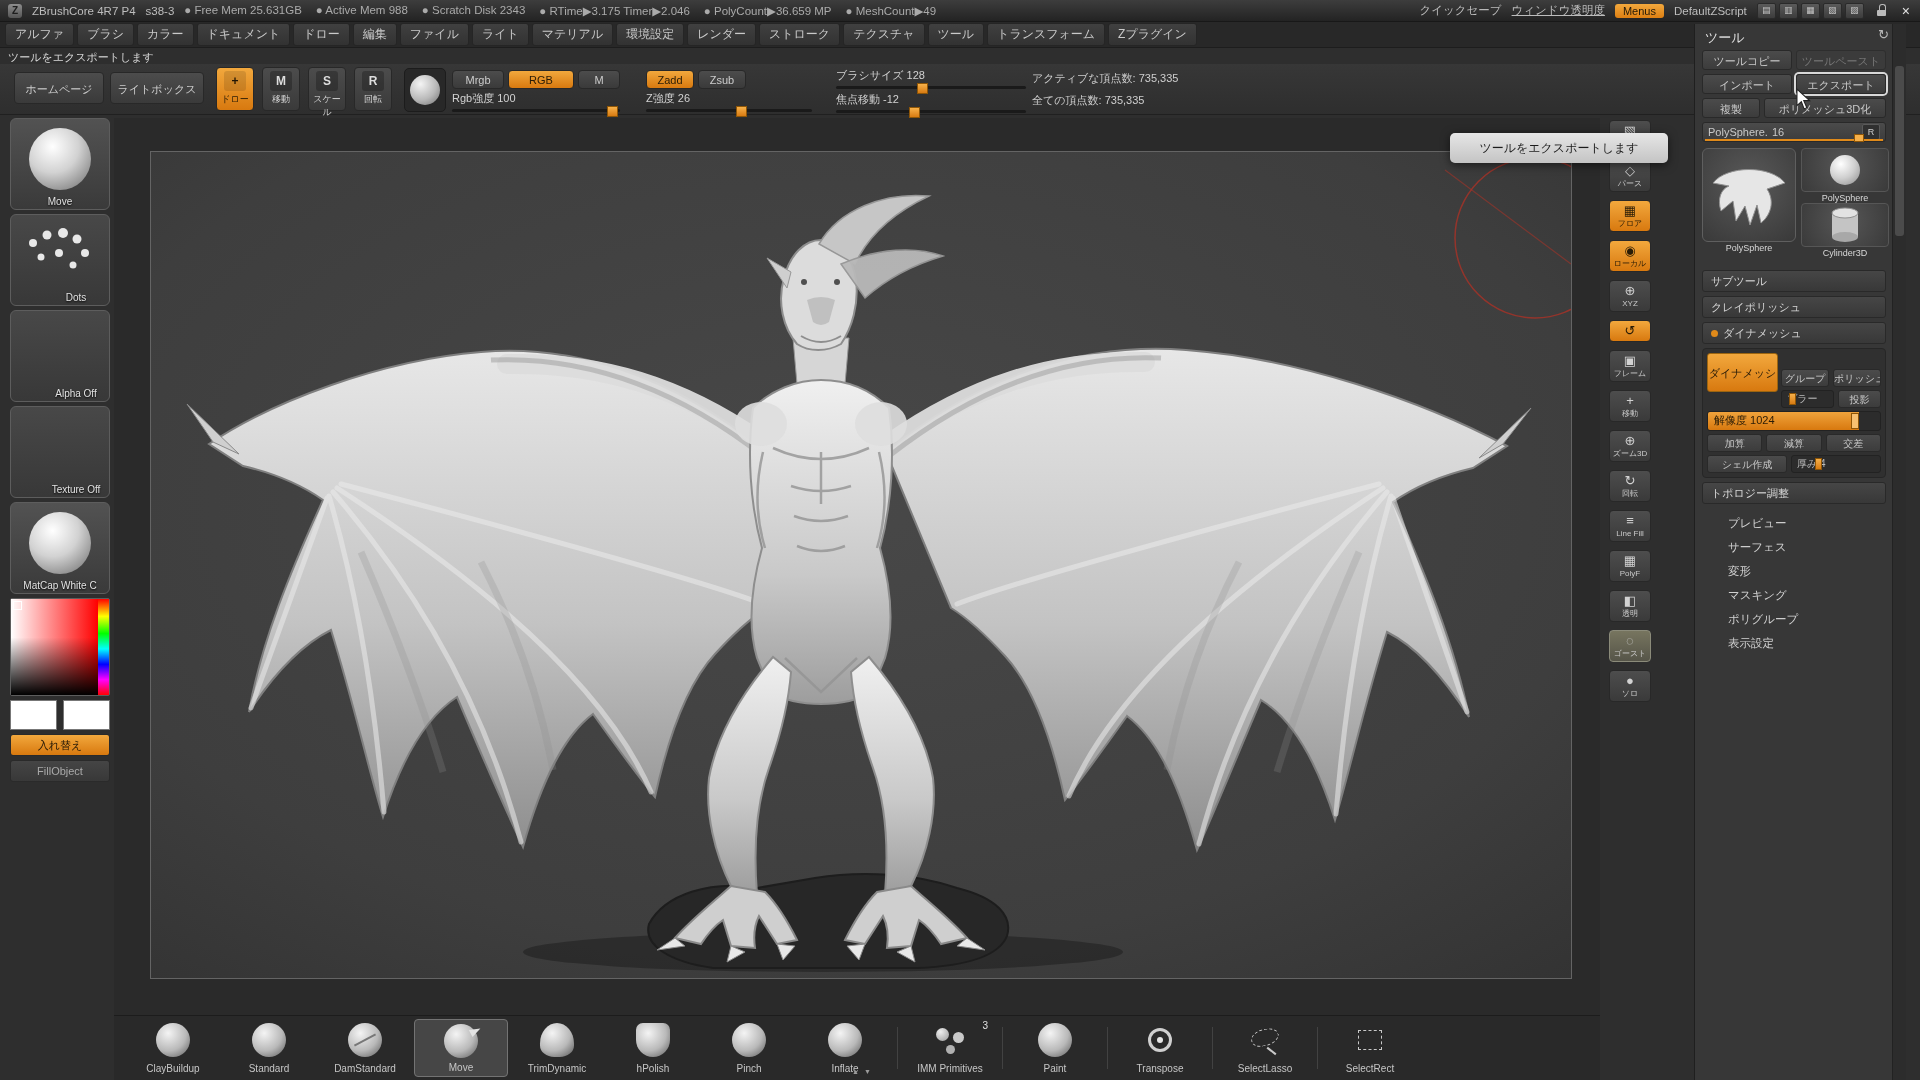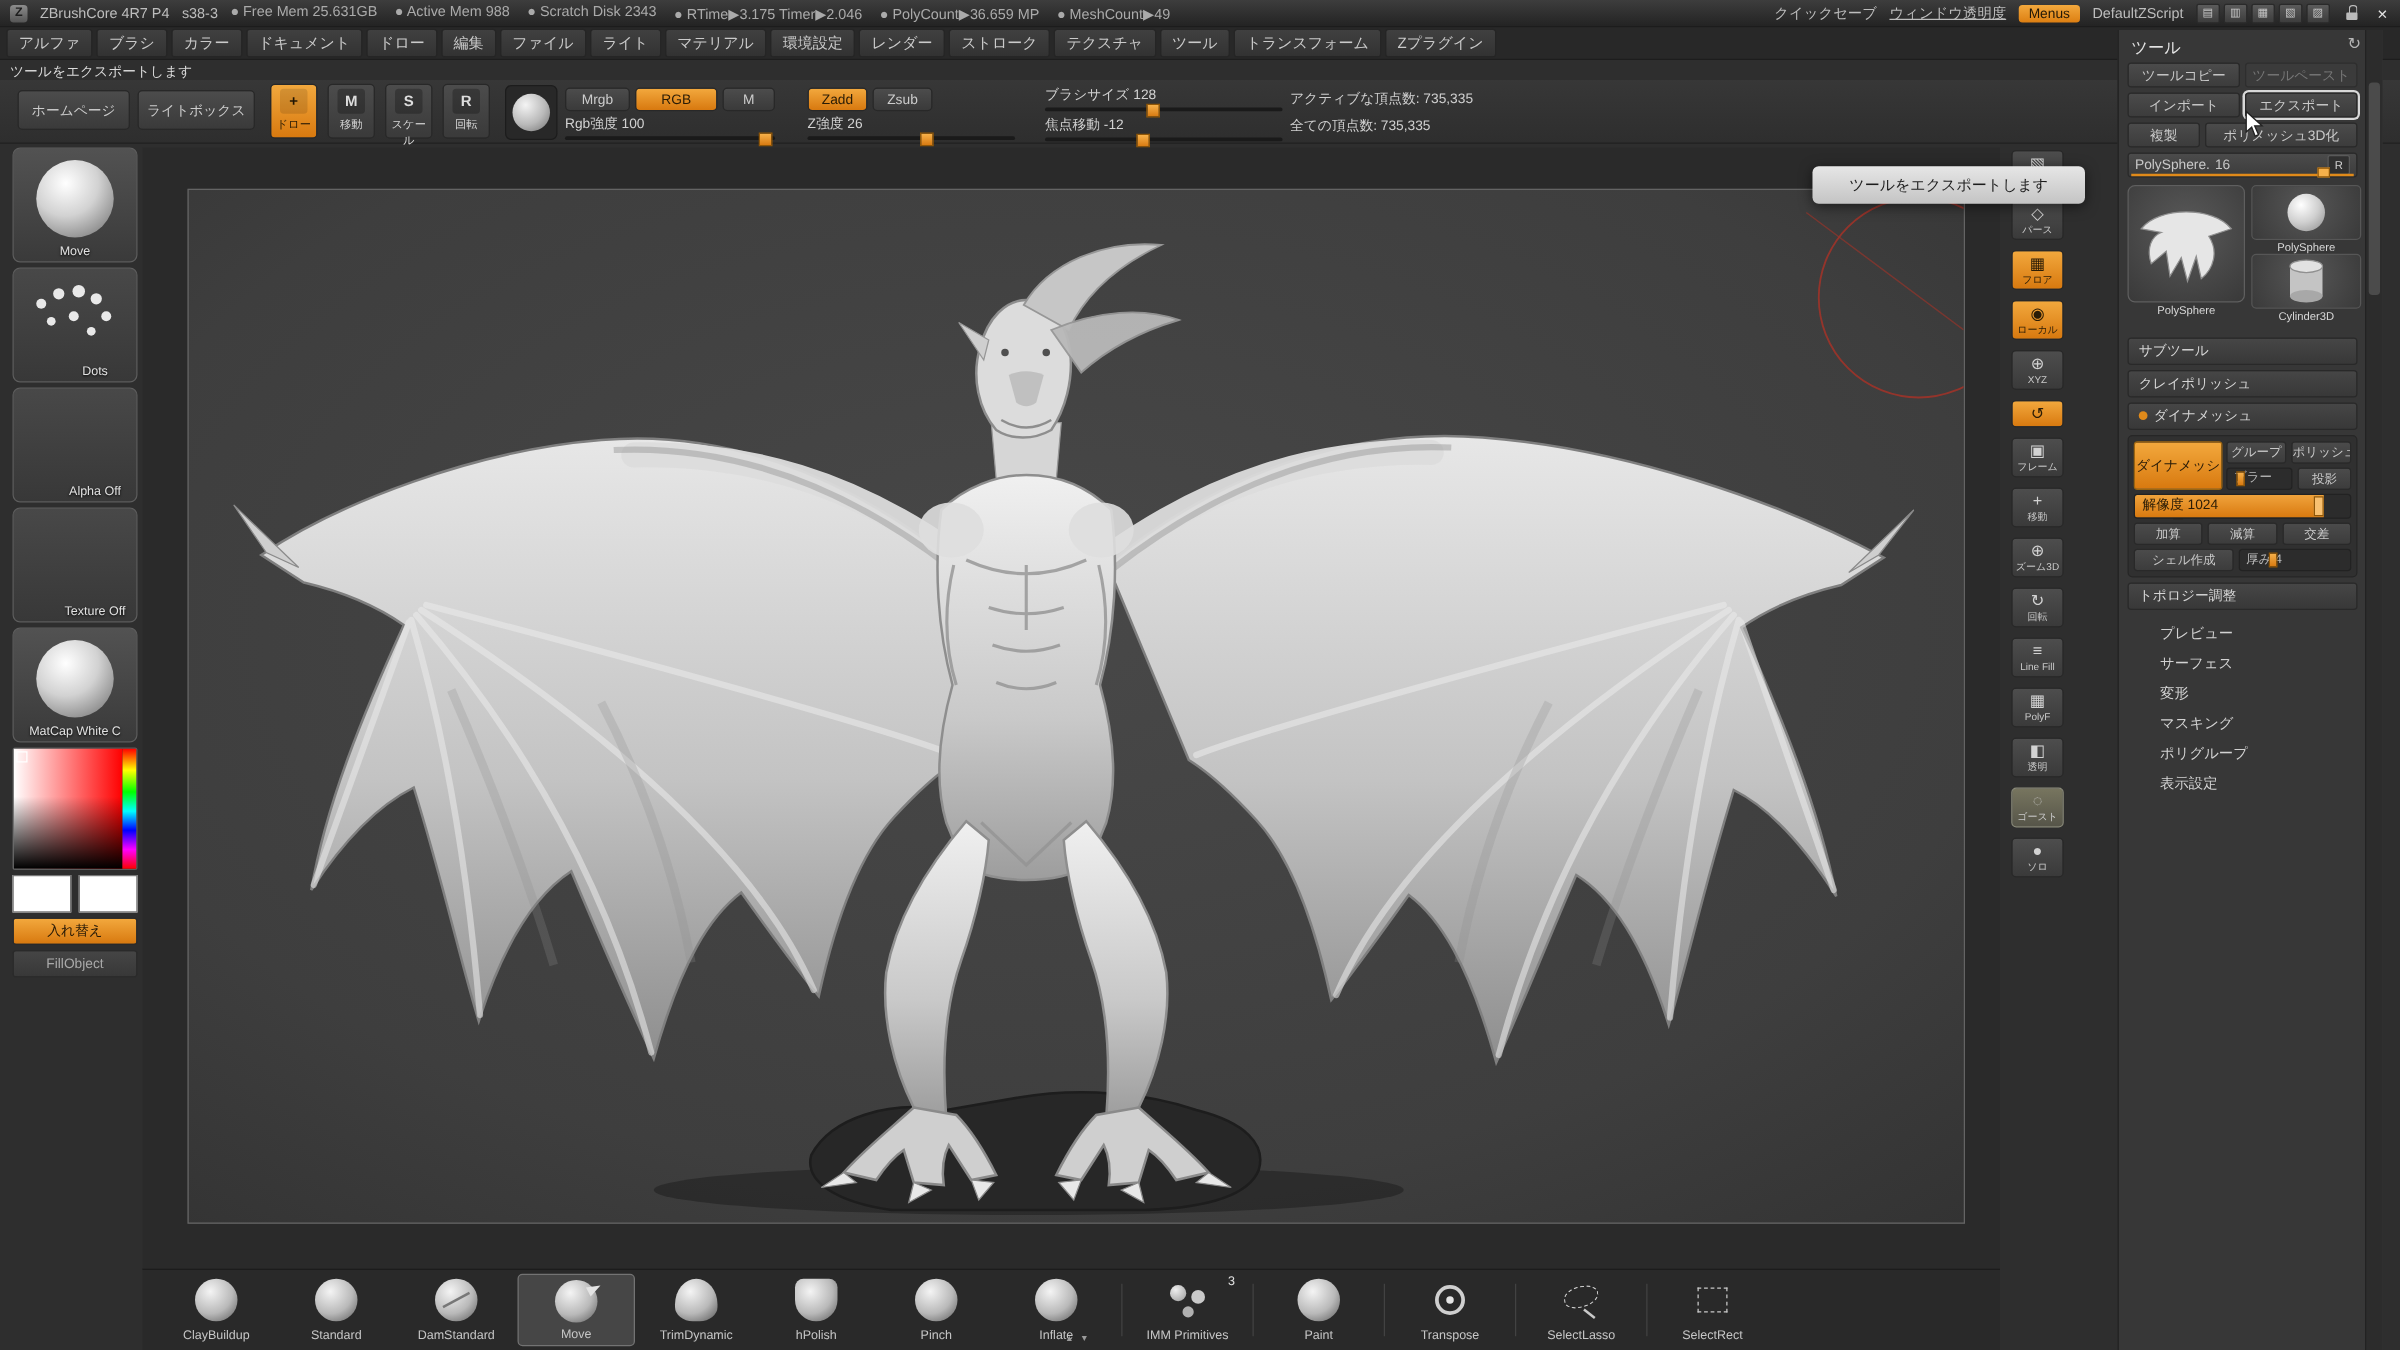--- a/index.html
+++ b/index.html
@@ -121,21 +121,21 @@
     border-radius:3px;padding:0 8px;font-size:11px;color:#d6d6d6;}
   .palette-bar.mt{margin-top:8px;}
   .dot{display:inline-block;width:7px;height:7px;border-radius:50%;background:#e08a1a;margin-right:5px;}
   .sec-box{background:#303030;border:1px solid #262626;border-radius:4px;padding:4px;display:flex;flex-direction:column;gap:3px;}
   .sec-head{font-size:11px;color:#d0d0d0;padding:0 2px 1px;}
   .sdiv{height:15px;line-height:15px;background:linear-gradient(#5a5a5a,#474747);border:1px solid #333;
     border-radius:2px;font-size:10px;color:#8d8d8d;padding:0 5px;}
   .dyna-top{display:flex;gap:3px;}
   .dyna-main{width:86px;height:39px;line-height:39px;text-align:center;font-size:11px;border-radius:3px;
     background:linear-gradient(#f2a83d,#d8790f);color:#261a08;border:1px solid #9c6510;box-sizing:border-box;}
-  .dyna-right{flex:1;display:flex;flex-direction:column;gap:3px;}
+  .dyna-right{flex:1;display:flex;flex-direction:column;gap:3px;margin-top:16px;}
   .mini-slider{position:relative;flex:1;height:18px;background:#2c2c2c;border:1px solid #222;border-radius:3px;
     font-size:10px;color:#bdbdbd;line-height:16px;padding:0 5px;box-sizing:border-box;overflow:hidden;}
   .mini-handle{position:absolute;top:2px;bottom:2px;width:7px;margin-left:-3px;background:linear-gradient(#f6b04a,#d87b12);border:1px solid #8f5607;box-sizing:border-box;}
   .res-slider{position:relative;height:18px;background:#2c2c2c;border:1px solid #222;border-radius:3px;overflow:hidden;font-size:11px;}
   .res-fill{position:absolute;left:0;top:0;bottom:0;background:linear-gradient(#f0a33c,#d8790f);}
   .res-text{position:absolute;left:6px;top:0;line-height:17px;color:#2a1c06;}
   .res-handle{position:absolute;top:1px;bottom:1px;width:8px;margin-left:-8px;background:#f8c070;border:1px solid #8f5607;box-sizing:border-box;}
   .plain-secs{display:flex;flex-direction:column;gap:2px;margin-top:4px;margin-left:20px;}
   .plain-sec{height:22px;line-height:22px;font-size:11.5px;color:#d2d2d2;padding:0 6px;}
   

